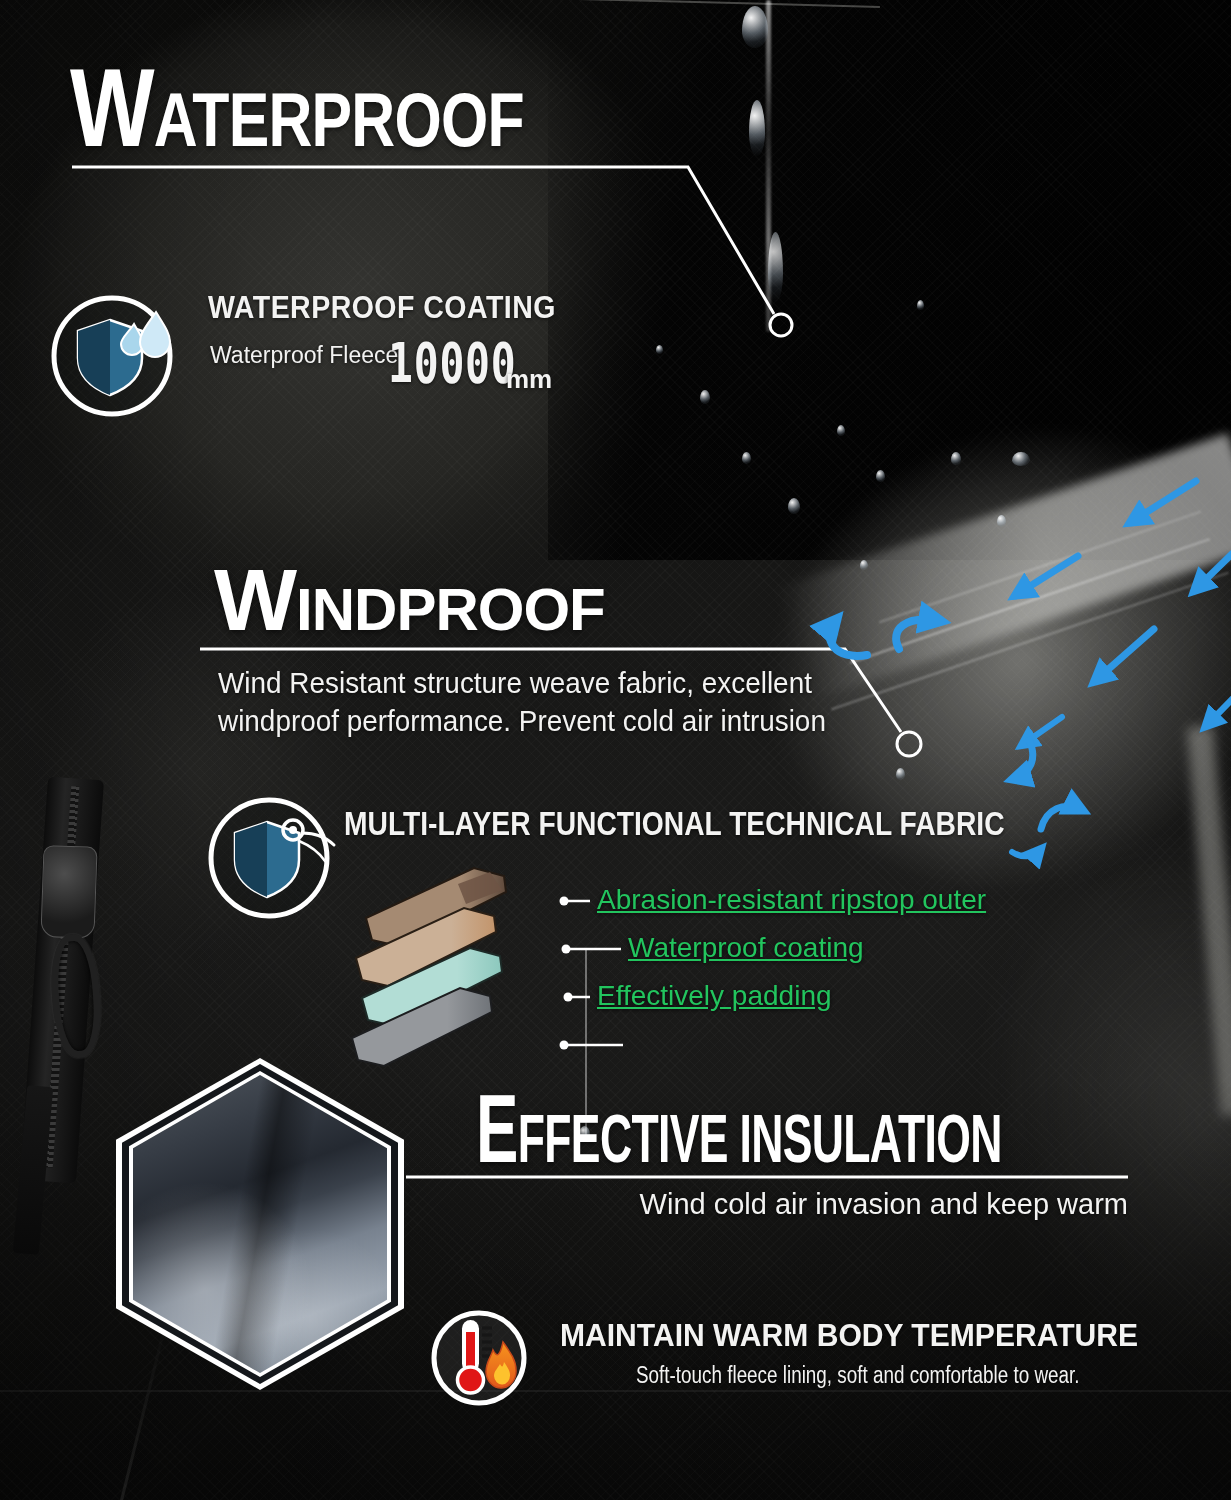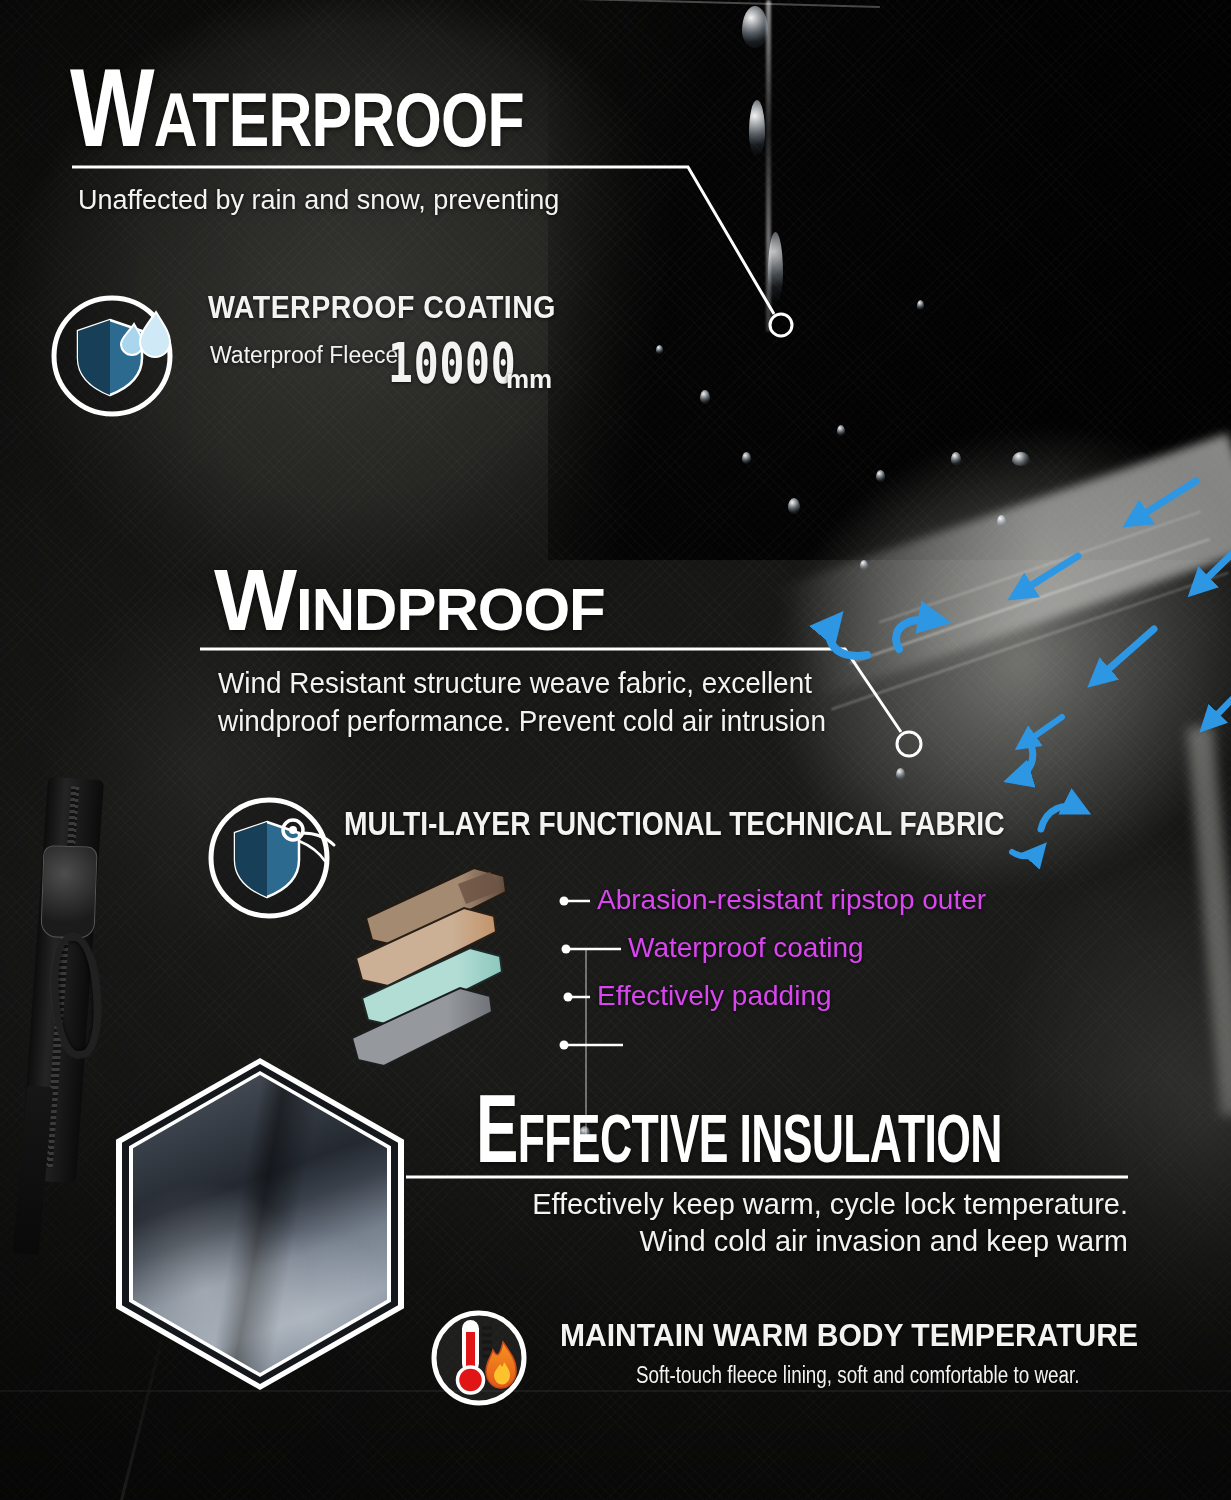--- a/index.html
+++ b/index.html
@@ -37,21 +37,21 @@
   
   #stream{left:766px;top:0;width:5px;height:332px;border-radius:3px;filter:blur(1px);
     background:linear-gradient(180deg,rgba(255,255,255,.55),rgba(255,255,255,.12) 40%,rgba(255,255,255,.42) 72%,rgba(255,255,255,.18));}
   .drop{position:absolute;border-radius:50% 50% 50% 50%/60% 60% 42% 42%;
     background:radial-gradient(circle at 35% 28%,rgba(255,255,255,.95) 0%,rgba(205,222,238,.4) 45%,rgba(130,150,170,.16) 70%,transparent 100%);}
   
   .h1{position:absolute;display:flex;align-items:baseline;white-space:nowrap;font-weight:bold;
       line-height:1;transform-origin:left bottom;text-shadow:0 2px 6px rgba(0,0,0,.6);letter-spacing:-1px;}
   .body-txt{position:absolute;color:#f3f3f2;text-shadow:0 1px 4px rgba(0,0,0,.7);transform-origin:left top;}
   .b-bold{font-weight:bold;}
-  .layer-label{position:absolute;font-size:28px;color:#d946ef;white-space:nowrap;text-shadow:0 1px 4px rgba(0,0,0,.8);}
+  .layer-label{position:absolute;font-size:28px;color:#22c55e;white-space:nowrap;text-shadow:0 1px 4px rgba(0,0,0,.8);text-decoration:underline;}
   
   .hex{clip-path:polygon(50% 0,100% 24.6%,100% 75.4%,50% 100%,0 75.4%,0 24.6%);}
   #hex-outer{left:116px;top:1058px;width:288px;height:332px;background:#fff;}
   #hex-gap{position:absolute;inset:6px;background:#14171b;}
   #hex-inner{position:absolute;inset:13px;background:#fff;}
   #hex-fleece{position:absolute;inset:17px;background:
     radial-gradient(circle at 28% 72%,rgba(255,255,255,.30) 0%,transparent 38%),
     radial-gradient(circle at 70% 82%,rgba(255,255,255,.22) 0%,transparent 30%),
     linear-gradient(100deg,transparent 42%,rgba(0,0,0,.45) 50%,transparent 62%),
     linear-gradient(160deg,#50575f 0%,#363c45 22%,#242931 38%,#3a414b 48%,#78828f 62%,#98a2ae 78%,#808b97 90%,#6d7985 100%);}
@@ -109,21 +109,20 @@
   <div class="zip" style="left:52px;top:934px;width:34px;height:110px;transform:rotate(-4deg);border-radius:46%;
        border:7px solid #202020;box-shadow:inset 0 0 4px #000, 0 0 2px #3a3a3a;"></div>
   <div class="zip" style="left:20px;top:1086px;width:26px;height:168px;transform:rotate(5deg);border-radius:4px;
        background:linear-gradient(180deg,#161616,#090909);"></div>
 
   <div class="h1" style="left:70px;top:52px;transform:scaleX(.80);">
     <span style="font-size:112px;">W</span>
       <span style="font-size:76px;">ATERPROOF</span>
   </div>
   <div class="body-txt" style="left:78px;top:184px;font-size:27px;line-height:33px;">
-    <div>Unaffected by rain and snow, preventing</div>
   </div>
 
   <svg class="abs" style="left:48px;top:286px;" width="150" height="140" viewBox="0 0 150 140">
     <circle cx="64" cy="70" r="58" fill="rgba(8,10,12,.25)" stroke="#ffffff" stroke-width="5"></circle>
     <path d="M62,34 L94,45 V72 C94,90 80,102 62,109 C44,102 30,90 30,72 V45 Z" fill="#2c6b8f" stroke="#ffffff" stroke-width="2.5"></path>
     <path d="M62,34 L30,45 V72 C30,90 44,102 62,109 Z" fill="#173f57"></path>
     <path d="M86,38 C91,47 95,52 95,58 a11,11 0 1 1 -22,0 C73,52 80,47 86,38 Z" fill="#a9d6ec" stroke="#ffffff" stroke-width="2"></path>
     <path d="M108,26 C116,39 122,47 122,56 a15,15 0 1 1 -30,0 C92,47 99,39 108,26 Z" fill="#cfe9f7" stroke="#ffffff" stroke-width="2"></path>
   </svg>
 
@@ -201,21 +200,20 @@
         <div class="hex" id="hex-fleece" style="position:absolute;inset:4px;"></div>
       </div>
     </div>
   </div>
 
   <div class="h1" style="left:476px;top:1080px;transform:scaleX(.655);">
     <span style="font-size:97px;">E</span>
       <span style="font-size:68px;">FFECTIVE INSULATION</span>
   </div>
   <div class="body-txt" style="left:428px;top:1186px;width:700px;text-align:right;font-size:29px;line-height:37px;">
-    <div>Effectively keep warm, cycle lock temperature.</div>
     <div>Wind cold air invasion and keep warm</div>
   </div>
 
   <svg class="abs" style="left:424px;top:1304px;" width="110" height="110" viewBox="0 0 110 110">
     <defs>
       <linearGradient id="flg" x1="0" y1="0" x2="0" y2="1">
           <stop offset="0" stop-color="#f7941d"></stop>
           <stop offset="1" stop-color="#e2581b"></stop>
         </linearGradient>
     </defs>

